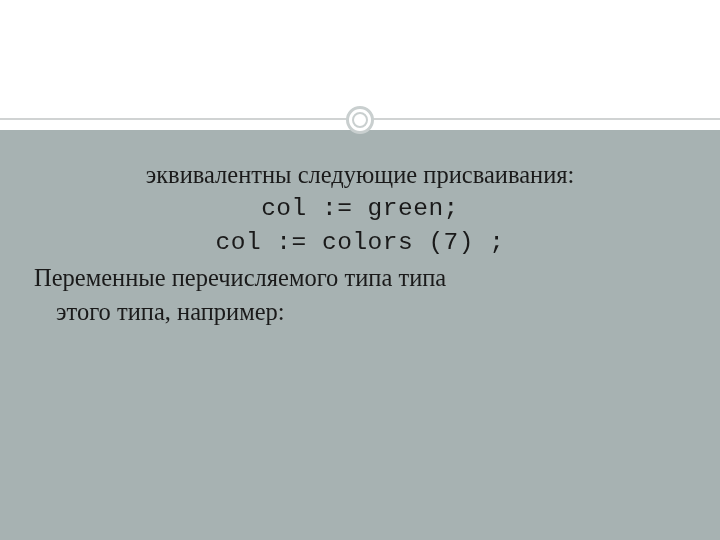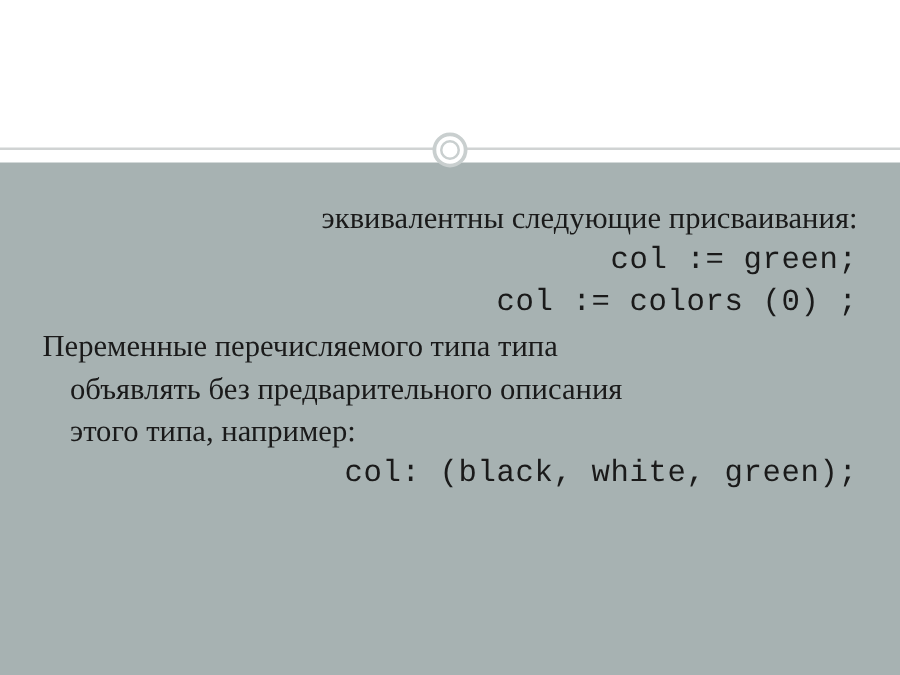--- a/index.html
+++ b/index.html
@@ -52,21 +52,21 @@
     border: 2px solid #c9cfcf;
     border-radius: 50%;
   }
   .content {
     padding: 28px 34px 0 34px;
     color: #1a1a1a;
     font-size: 24.5px;
     line-height: 1.38;
   }
   .para-normal {
-    text-align: right;
+    text-align: center;
   }
   .mono {
     font-family: 'Courier New', Courier, monospace;
     letter-spacing: 0.5px;
   }
   .para-justify {
     text-align: justify;
     text-align-last: left;
   }
   .indent-cont {
@@ -77,22 +77,20 @@
 </head>
 <body>
 <div class="slide">
   <div class="header-area"></div>
   <div class="divider-line"></div>
   <div class="ornament"></div>
 
   <div class="content">
     <div class="para-normal">эквивалентны следующие присваивания:</div>
     <div class="para-normal mono">col := green;</div>
-    <div class="para-normal mono">col := colors (0) ;</div>
+    <div class="para-normal mono">col := colors (7) ;</div>
     <div class="spacer"></div>
     <div class="para-justify">
       <span>Переменные перечисляемого типа типа</span>
     </div>
-    <div class="para-justify indent-cont">объявлять без предварительного описания</div>
     <div class="para-justify indent-cont">этого типа, например:</div>
-    <div class="para-normal mono">col: (black, white, green);</div>
   </div>
 </div>
 
 </body></html>

